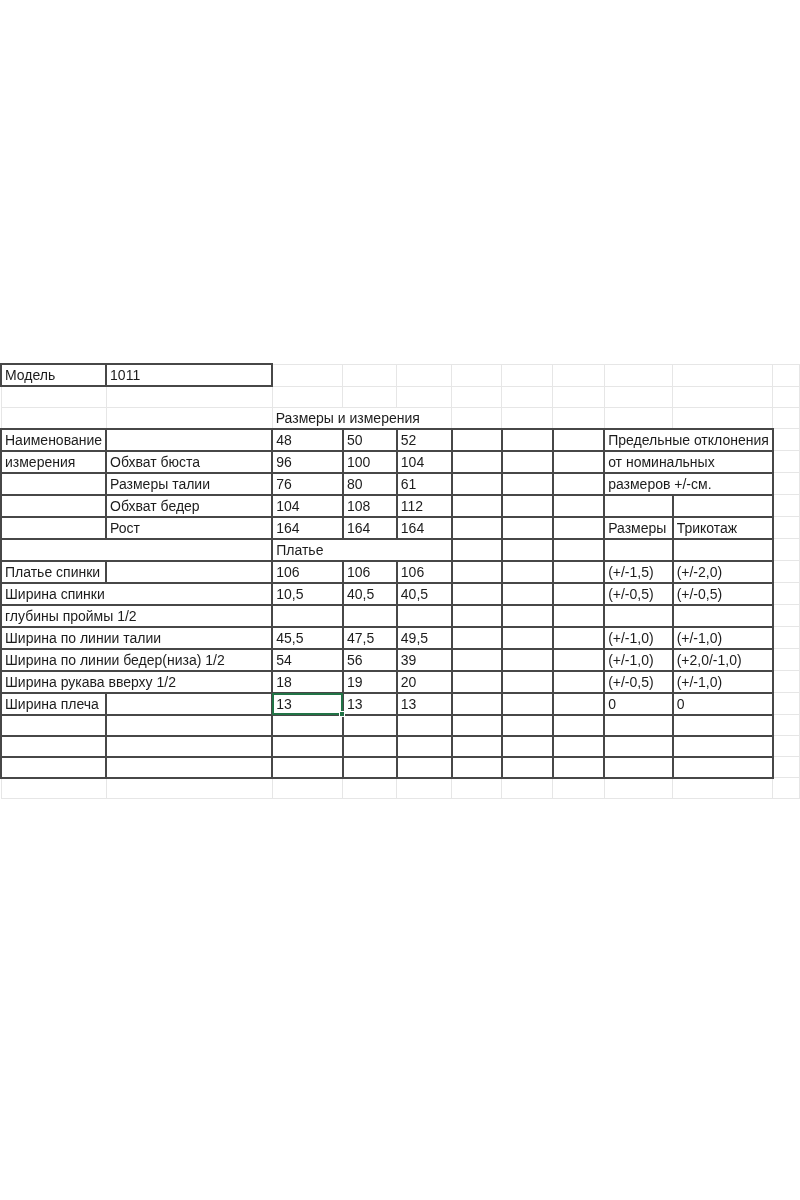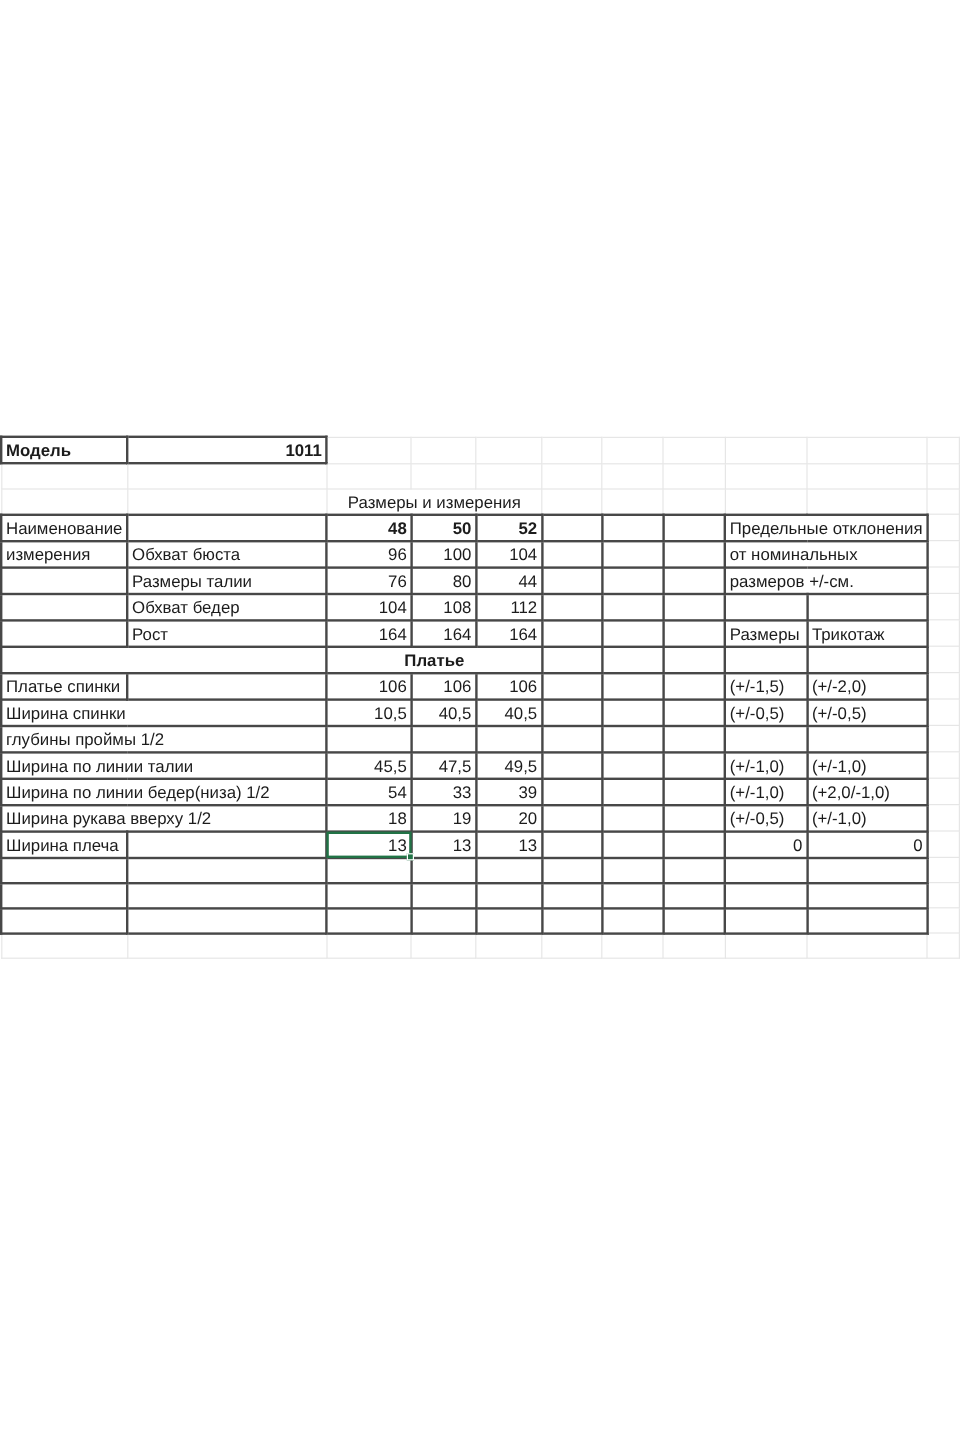--- a/index.html
+++ b/index.html
@@ -6,23 +6,23 @@
   html,body{margin:0;padding:0}
   body{width:800px;height:1200px;background:#ffffff;position:relative;overflow:hidden;
        font-family:"Liberation Sans",sans-serif}
   .sheet{position:absolute;left:0;top:363px}
   table{border-collapse:collapse;table-layout:fixed}
   tr{height:21px}
   td{padding:0 3px;font-size:14px;line-height:20px;color:#1c1c1c;white-space:nowrap;
      overflow:visible;vertical-align:middle}
   .g{border:1px solid #e6e6e6}          
   .d{border:2px solid #474747}          
-  .r{text-align:right}
-  .c{text-align:center}
-  .b{font-weight:bold}
+  .r{}
+  .c{}
+  .b{font-weight:normal}
   .sel{outline:2px solid #217346;outline-offset:-2px;position:relative}
   .handle{position:absolute;right:-3px;bottom:-3px;width:6px;height:6px;
           background:#217346;border:1px solid #ffffff;z-index:3}
 </style>
 </head>
 <body>
 
 <div class="sheet">
 <table>
 <colgroup>
@@ -105,21 +105,21 @@
           <td class="d"></td>
   <td class="d" colspan="2">от номинальных</td>
   <td class="g"></td>
 </tr>
 
 <tr>
   <td class="d"></td>
   <td class="d">Размеры талии</td>
   <td class="d r">76</td>
   <td class="d r">80</td>
-  <td class="d r">44</td>
+  <td class="d r">61</td>
   <td class="d"></td>
           <td class="d"></td>
           <td class="d"></td>
   <td class="d" colspan="2">размеров +/-см.</td>
   <td class="g"></td>
 </tr>
 
 <tr>
   <td class="d"></td>
   <td class="d">Обхват бедер</td>
@@ -209,21 +209,21 @@
           <td class="d"></td>
           <td class="d"></td>
   <td class="d">(+/-1,0)</td>
   <td class="d">(+/-1,0)</td>
   <td class="g"></td>
 </tr>
 
 <tr>
   <td class="d" colspan="2">Ширина по линии бедер(низа) 1/2</td>
   <td class="d r">54</td>
-  <td class="d r">33</td>
+  <td class="d r">56</td>
   <td class="d r">39</td>
   <td class="d"></td>
           <td class="d"></td>
           <td class="d"></td>
   <td class="d">(+/-1,0)</td>
   <td class="d">(+2,0/-1,0)</td>
   <td class="g"></td>
 </tr>
 
 

